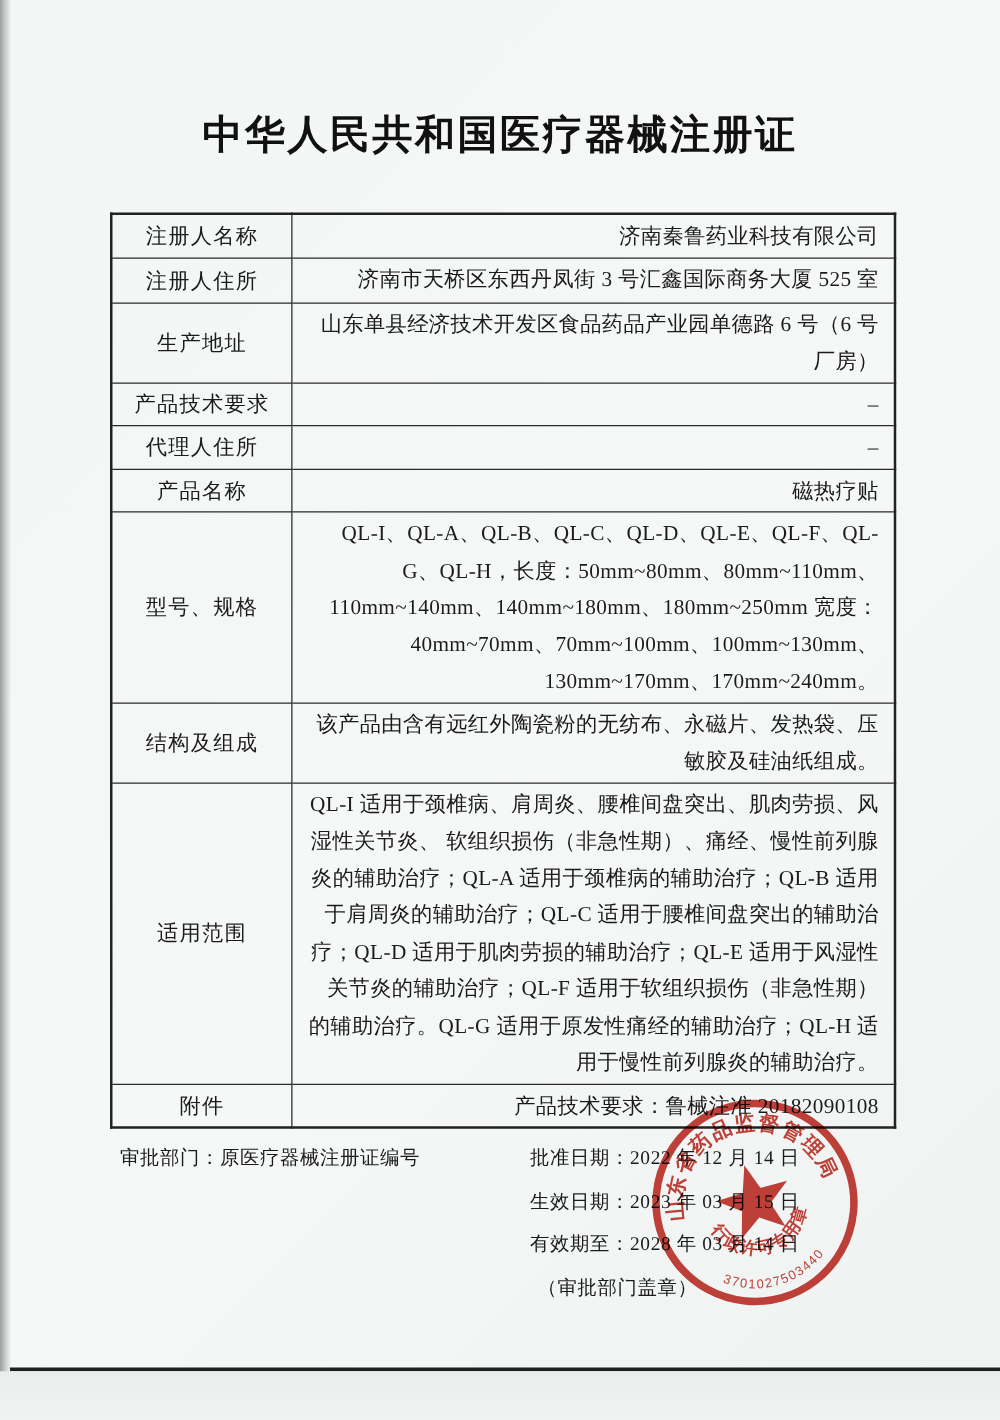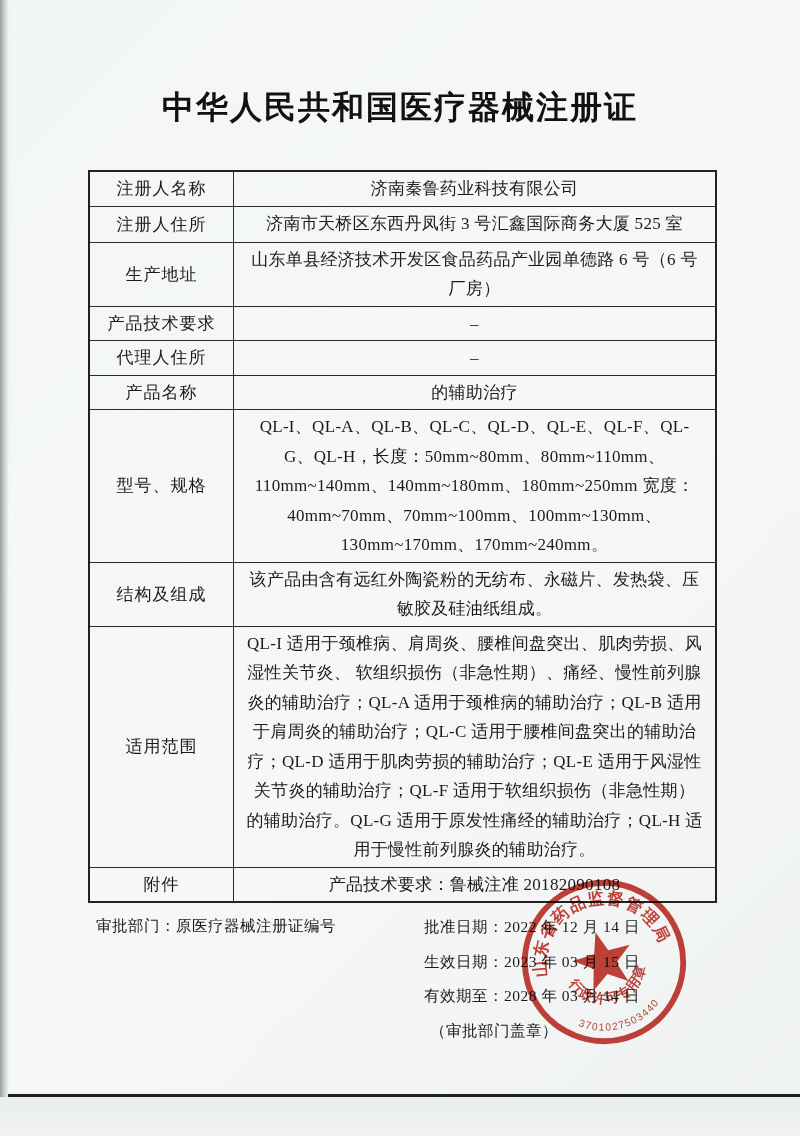--- a/index.html
+++ b/index.html
@@ -28,21 +28,21 @@
   }
   table.cert td{
     border:1.6px solid #2a2a2a;vertical-align:middle;
     overflow:hidden;
   }
   table.cert{border:2.2px solid #222;}
   td.lbl{
     width:135px;text-align:center;letter-spacing:1px;padding:0 4px;
   }
   td.val{
-    text-align:center;padding:2px 12px;line-height:29.5px;letter-spacing:.3px;
+    text-align:right;padding:2px 12px;line-height:29.5px;letter-spacing:.3px;
   }
   tr.r1{height:33px}  tr.r2{height:36px}  tr.r3{height:62px}
   tr.r4{height:32px}  tr.r5{height:33px}  tr.r6{height:31px}
   tr.r7{height:116px} tr.r8{height:62px}  tr.r9{height:238px}
   tr.r10{height:33px} tr.r11{height:30px} tr.r12{height:31px}
   .dept{
     position:absolute;top:916px;left:96px;font-size:15.5px;letter-spacing:.5px;
   }
   .dates{
     position:absolute;top:910px;left:424px;font-size:15.5px;letter-spacing:.5px;
@@ -89,21 +89,21 @@
       <tr class="r4">
         <td class="lbl">产品技术要求</td>
         <td class="val">–</td>
       </tr>
       <tr class="r5">
         <td class="lbl">代理人住所</td>
         <td class="val">–</td>
       </tr>
       <tr class="r6">
         <td class="lbl">产品名称</td>
-        <td class="val">的辅助治疗</td>
+        <td class="val">磁热疗贴</td>
       </tr>
       <tr class="r7">
         <td class="lbl">型号、规格</td>
         <td class="val">QL-I、QL-A、QL-B、QL-C、QL-D、QL-E、QL-F、QL-G、QL-H，长度：50mm~80mm、80mm~110mm、110mm~140mm、140mm~180mm、180mm~250mm 宽度：40mm~70mm、70mm~100mm、100mm~130mm、130mm~170mm、170mm~240mm。</td>
       </tr>
       <tr class="r8">
         <td class="lbl">结构及组成</td>
         <td class="val">该产品由含有远红外陶瓷粉的无纺布、永磁片、发热袋、压敏胶及硅油纸组成。</td>
       </tr>
       <tr class="r9">

